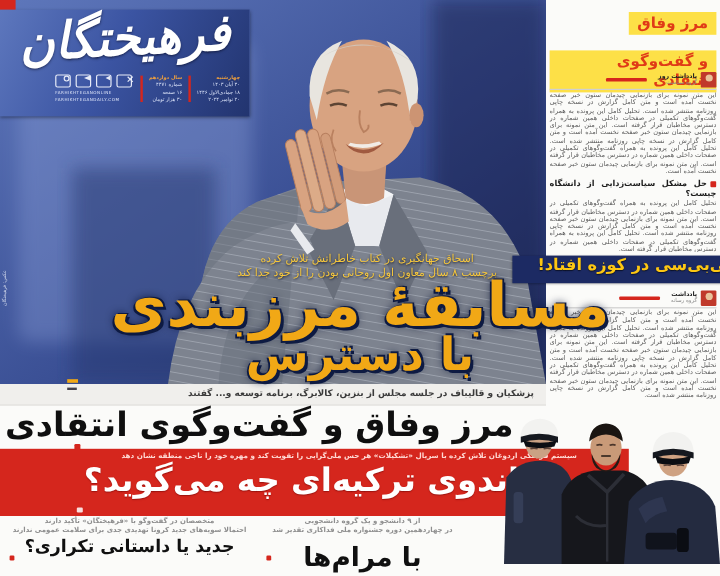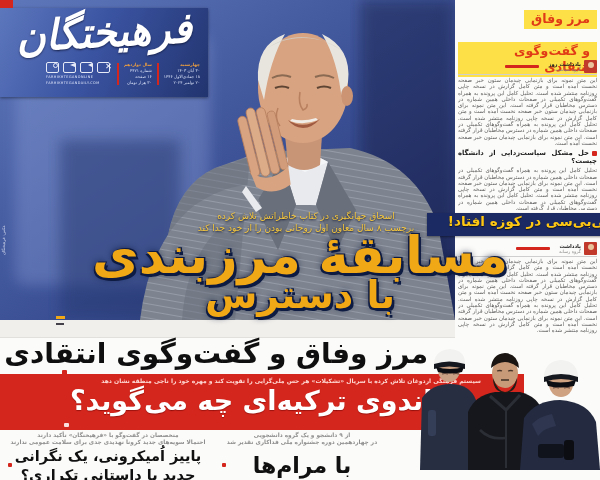--- a/index.html
+++ b/index.html
@@ -209,20 +209,21 @@
     <div>اسحاق جهانگیری در کتاب خاطراتش تلاش کرده</div>
     <div>برچسب ۸ سال معاون اول روحانی بودن را از خود جدا کند</div>
   </div>
   <div class="abs lead-headline">
     <div class="lead-h1">مسابقهٔ مرزبندی</div>
     <div class="lead-h2">با دسترس</div>
   </div>
   <div class="abs lead-marker"></div>
 
   <div class="abs strip">
+    <div class="strip-text">پزشکیان و قالیباف در جلسه مجلس از بنزین، کالابرگ، برنامه توسعه و... گفتند</div>
     <div class="strip-marker"></div>
   </div>
   <div class="abs second-headline">مرز وفاق و گفت‌وگوی انتقادی</div>
   <div class="abs second-marker"></div>
 
   <div class="abs red-banner">
     <div class="banner-kicker">سیستم فرهنگی اردوغان تلاش کرده با سریال «تشکیلات» هر حس ملی‌گرایی را تقویت کند و مهره خود را ناجی منطقه نشان دهد</div>
     <div class="banner-headline">گاندوی ترکیه‌ای چه می‌گوید؟</div>
     <div class="banner-marker"></div>
   </div>
@@ -260,21 +261,20 @@
       <path d="M133,48 Q136,47 139,48 M144,48 Q147,47 150,48" stroke="#5d443a" stroke-width="1.2" fill="none"></path>
       <path d="M112,84 Q120,76 132,74 L136,86 Q124,88 118,96 Z" fill="#2e3650"></path>
       <rect x="118" y="104" width="26" height="14" rx="3" fill="#10131c"></rect>
       <rect x="144" y="100" width="10" height="20" rx="3" fill="#0b0d13"></rect>
     </g>
   </svg>
 
   <div class="abs teaser omicron">
     <div class="teaser-kicker">متخصصان در گفت‌وگو با «فرهیختگان» تأکید دارند</div>
     <div class="teaser-kicker">احتمالا سویه‌های جدید کرونا تهدیدی جدی برای سلامت عمومی ندارند</div>
-    <div class="teaser-h">پاییز اُمیکرونی، یک نگرانی</div>
     <div class="teaser-h">جدید یا داستانی تکراری؟</div>
   </div>
   <div class="abs teaser-marker" style="left:8px;top:463px;"></div>
 
   <div class="abs teaser maram">
     <div class="teaser-kicker">از ۹ دانشجو و یک گروه دانشجویی</div>
     <div class="teaser-kicker">در چهاردهمین دوره جشنواره ملی فداکاری تقدیر شد</div>
     <div class="teaser-h">با مرام‌ها</div>
   </div>
   <div class="abs teaser-marker" style="left:222px;top:463px;"></div>

